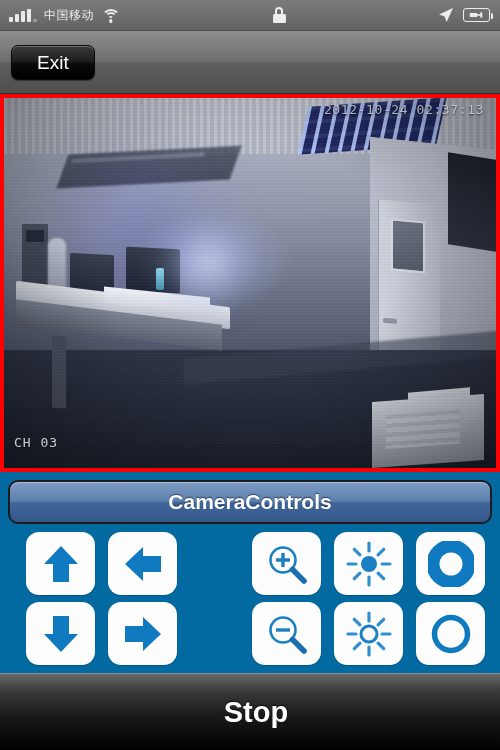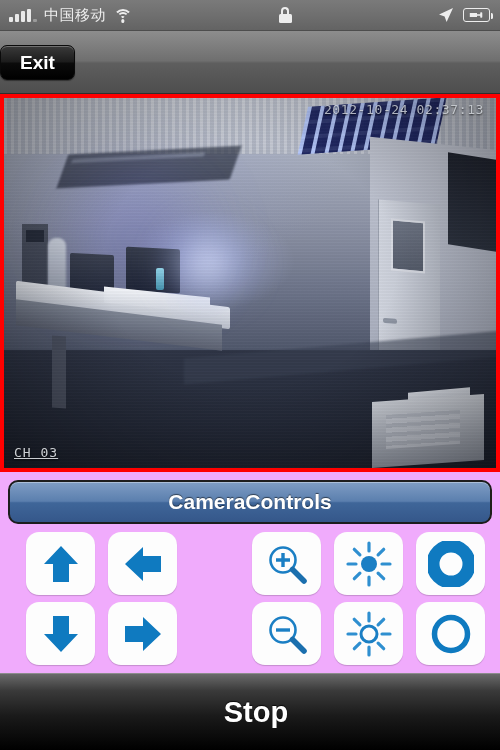--- a/index.html
+++ b/index.html
@@ -22,21 +22,21 @@
   .sb-left{ display:flex; align-items:center; gap:7px; padding-left:9px; }
   .sb-center{ flex:1; display:flex; justify-content:center; align-items:center; }
   .sb-right{ display:flex; align-items:center; gap:9px; padding-right:10px; }
   .bars{ display:flex; align-items:flex-end; gap:2px; height:13px; }
   .bars i{ display:block; width:4px; background:#e9e9e9; border-radius:1px; }
   .bars i:nth-child(1){ height:5px; }
   .bars i:nth-child(2){ height:8px; }
   .bars i:nth-child(3){ height:11px; }
   .bars i:nth-child(4){ height:13px; }
   .bars i:nth-child(5){ height:3px; background:#9a9a9a; }
-  .carrier{ font-size:15px; letter-spacing:.5px; color:#ededed; }
+  .carrier{ font-size:12px; letter-spacing:.5px; color:#ededed; }
   .wifi{ width:19px; height:15px; position:relative; }
   .wifi span{
     position:absolute; left:50%; transform:translateX(-50%);
     border:2.2px solid #ededed; border-bottom-color:transparent;
     border-left-color:transparent; border-right-color:transparent;
     border-radius:50%;
   }
   .wifi .w1{ width:19px; height:19px; top:1px; }
   .wifi .w2{ width:12px; height:12px; top:4.5px; }
   .wifi .w3{ width:5.5px; height:5.5px; top:8px; }
@@ -67,24 +67,24 @@
   .plug{ width:16px; height:8px; }
 
   
   .navbar{
     position:absolute; top:31px; left:0; width:500px; height:63px;
     background:linear-gradient(to bottom,#8d8d8d 0%,#6f6f6f 48%,#5e5e5e 52%,#4e4e4e 100%);
     border-bottom:1px solid #2e2e2e;
     display:flex; align-items:center;
   }
   .exit-btn{
-    padding:7px 19px;
+    margin-left:11px; padding:7px 25px;
     background:linear-gradient(to bottom,#3a3a3a 0%,#1c1c1c 48%,#0b0b0b 52%,#000 100%);
     border:1px solid #0a0a0a; border-radius:7px;
-    color:#fff; font-size:19px; font-weight:bold;
+    color:#fff; font-size:19px; font-weight:normal;
     box-shadow:inset 0 1px 0 rgba(255,255,255,.28), 0 1px 1px rgba(0,0,0,.4);
     cursor:pointer; line-height:1;
   }
   .nav-title{
     position:absolute; left:0; width:500px; text-align:center;
     color:#fff; font-size:30px; font-weight:bold;
     text-shadow:0 -1px 1px rgba(0,0,0,.65);
     pointer-events:none;
   }
 
@@ -232,29 +232,29 @@
   .scan{
     position:absolute; inset:0; opacity:.16;
     background:repeating-linear-gradient(to bottom, rgba(255,255,255,.10) 0 1px, rgba(0,0,0,.16) 1px 3px);
   }
   .osd-time{
     position:absolute; top:4px; right:12px;
     font-family:"DejaVu Sans Mono", monospace; font-size:13px; letter-spacing:.6px;
     color:#cfd3d8; text-shadow:0 1px 2px rgba(0,0,0,.9); opacity:.82;
   }
   .osd-ch{
-    position:absolute; bottom:8px; left:10px;
+    position:absolute; bottom:18px; left:10px;
     font-family:"DejaVu Sans Mono", monospace; font-size:13px; letter-spacing:1px;
-    color:#dfe2e6; text-shadow:0 1px 2px rgba(0,0,0,.9); opacity:.9;text-decoration:underline;
+    color:#dfe2e6; text-shadow:0 1px 2px rgba(0,0,0,.9); opacity:.9;
   }
 
   
   .controls-area{
     position:absolute; top:472px; left:0; width:500px; height:202px;
-    background:#f0abfc;
+    background:#0369a1;
   }
   .cc-btn{
     margin:8px auto 0; width:484px; height:44px;
     background:linear-gradient(to bottom,#7f9dc4 0%,#5b7fae 48%,#3f6699 52%,#35578a 100%);
     border:2px solid #1d1d1d; border-radius:10px;
     display:flex; align-items:center; justify-content:center;
     color:#fff; font-size:21px; font-weight:bold;
     text-shadow:0 -1px 1px rgba(0,0,0,.55);
     box-shadow:inset 0 1px 0 rgba(255,255,255,.35);
     cursor:pointer;

